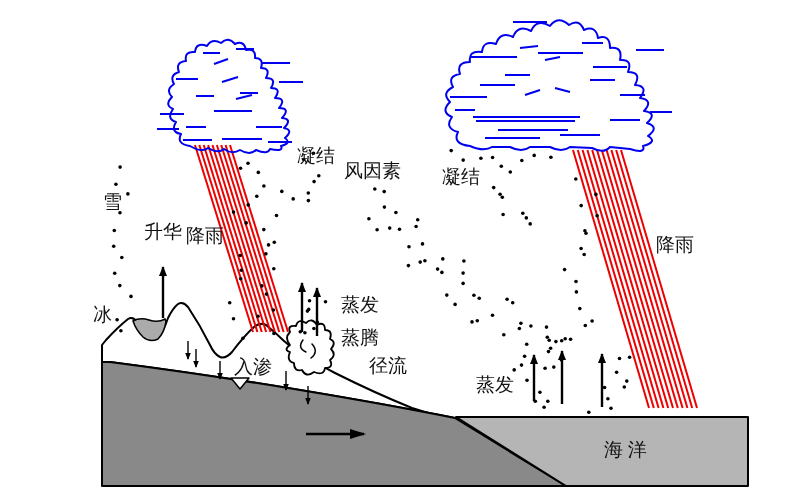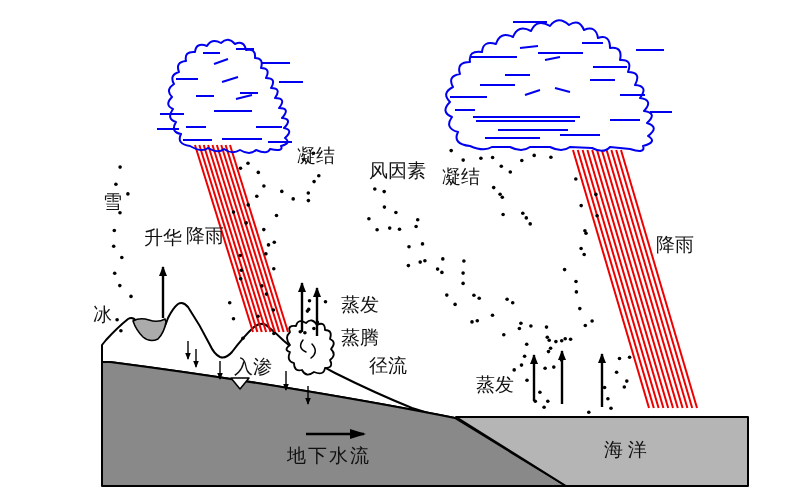--- a/index.html
+++ b/index.html
@@ -233,26 +233,25 @@
       </g>
 
     <path class="cloud" d="M190 146 Q176 144 181 134 Q170 132 176 122 Q166 119 173 109 Q164 105 172 97 Q165 90 174 84 Q169 75 179 72 Q175 62 186 61 Q184 51 195 52 Q196 42 207 46 Q212 38 221 43 Q228 36 235 44 Q244 40 246 50 Q256 48 255 58 Q264 58 261 68 Q271 68 266 78 Q277 78 271 88 Q282 88 275 98 Q287 98 279 108 Q291 108 282 118 Q293 119 284 128 Q294 130 285 138 Q292 143 281 146 Q284 152 270 149 Q268 155 256 150 Q250 156 240 150 Q232 155 224 149 Q218 154 208 148 Q202 153 190 146 Z"></path>
     <path class="dashes" d="M176 79H198 M160 114H184 M157 129H179 M203 53H220 M236 49H254 M262 63H290 M279 82H303 M196 96H214 M240 93H258 M214 111H252 M186 127H206 M256 127H282 M222 139H262 M268 142H292 M183 140H212 M214 64L228 59 M222 82L238 77 M236 99L252 95"></path>
     <path class="cloud" d="M470 146 Q452 144 458 132 Q444 128 452 117 Q440 112 450 102 Q441 93 453 87 Q447 76 460 74 Q456 62 470 62 Q468 50 482 52 Q483 40 496 44 Q500 31 513 37 Q518 24 531 31 Q537 18 550 26 Q558 15 569 25 Q579 18 584 30 Q596 25 598 38 Q610 34 610 48 Q623 46 620 60 Q633 59 628 72 Q642 72 635 85 Q649 86 640 98 Q654 100 644 111 Q658 113 647 123 Q660 127 648 136 Q658 142 643 146 Q646 154 630 149 L610 147 Q604 154 592 148 L570 147 Q562 153 550 147 L530 147 Q522 153 510 147 L492 147 Q484 152 470 146 Z"></path>
     <path class="dashes" d="M513 22H547 M582 43H603 M470 57H517 M538 53H583 M593 67H627 M450 97H487 M505 75H530 M480 85H515 M590 80H615 M620 95H645 M473 117H580 M476 121H575 M498 130H568 M485 138H540 M560 135H600 M610 120H640 M455 110H475 M650 112H672 M636 50H664 M525 95L540 90 M555 88L570 92 M545 60L560 57 M520 48L538 46"></path>
   </svg>
 
   <div class="lbl" style="left:103px;top:192px">雪</div>
   <div class="lbl" style="left:93px;top:305px">冰</div>
-  <div class="lbl" style="left:144px;top:228px">升华</div>
+  <div class="lbl" style="left:144px;top:222px">升华</div>
   <div class="lbl" style="left:186px;top:226px">降雨</div>
   <div class="lbl" style="left:297px;top:146px">凝结</div>
-  <div class="lbl" style="left:369px;top:161px">风因素</div>
+  <div class="lbl" style="left:344px;top:161px">风因素</div>
   <div class="lbl" style="left:442px;top:167px">凝结</div>
   <div class="lbl" style="left:656px;top:235px">降雨</div>
   <div class="lbl" style="left:341px;top:295px">蒸发</div>
   <div class="lbl" style="left:341px;top:328px">蒸腾</div>
   <div class="lbl" style="left:234px;top:357px">入渗</div>
   <div class="lbl" style="left:369px;top:356px">径流</div>
   <div class="lbl" style="left:476px;top:375px">蒸发</div>
-  <div class="lbl wide" style="left:287px;top:446px">地下水流</div>
   <div class="lbl" style="left:604px;top:440px">海 洋</div>
 </div>
 
 </body></html>

